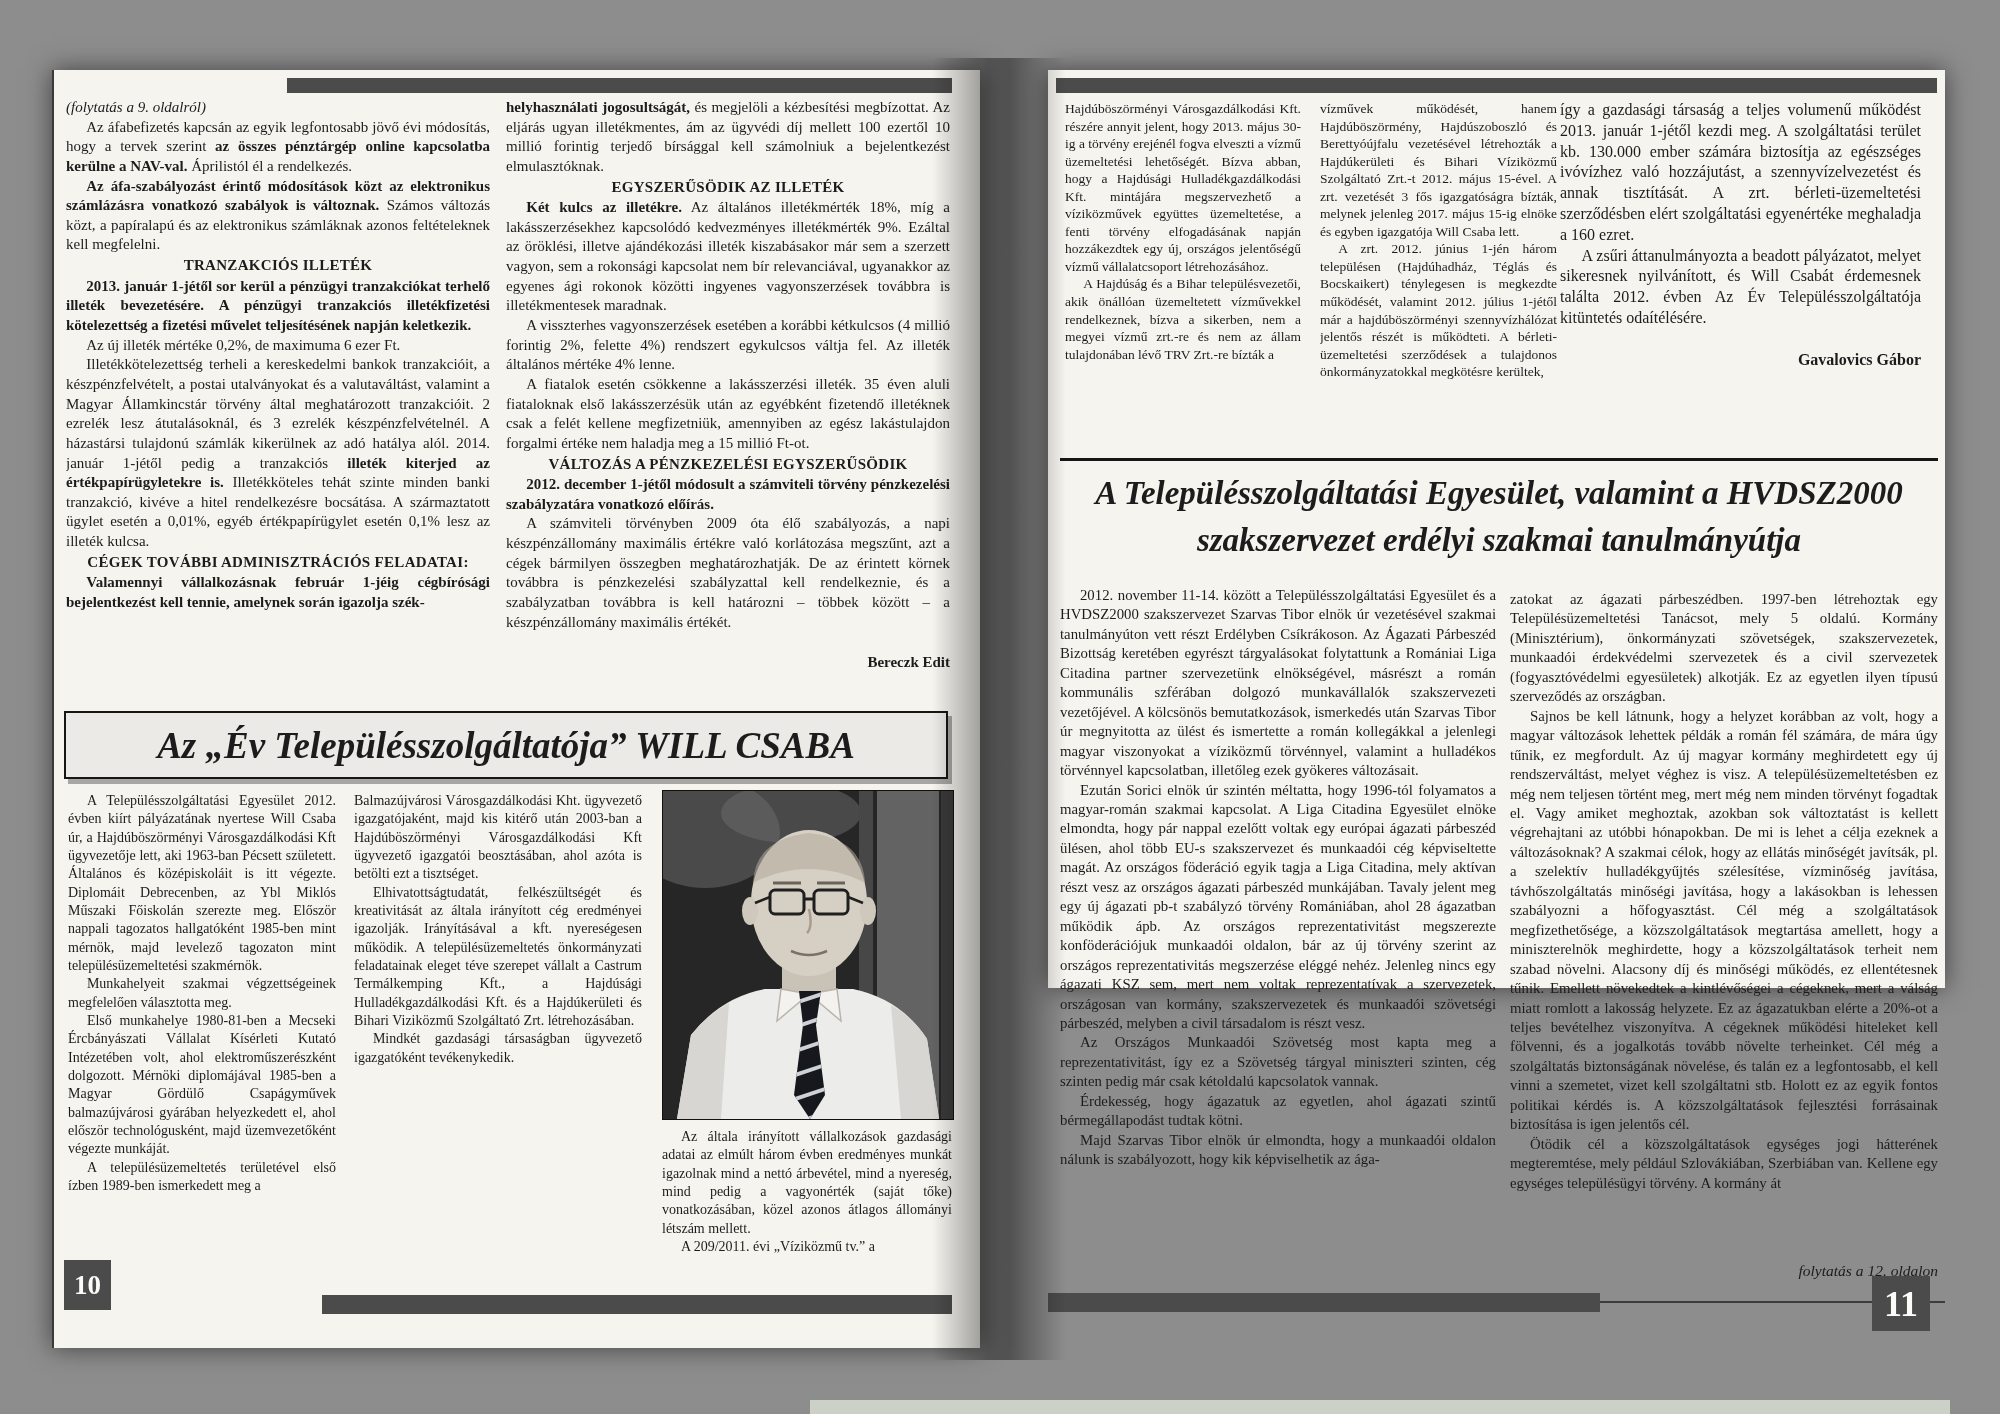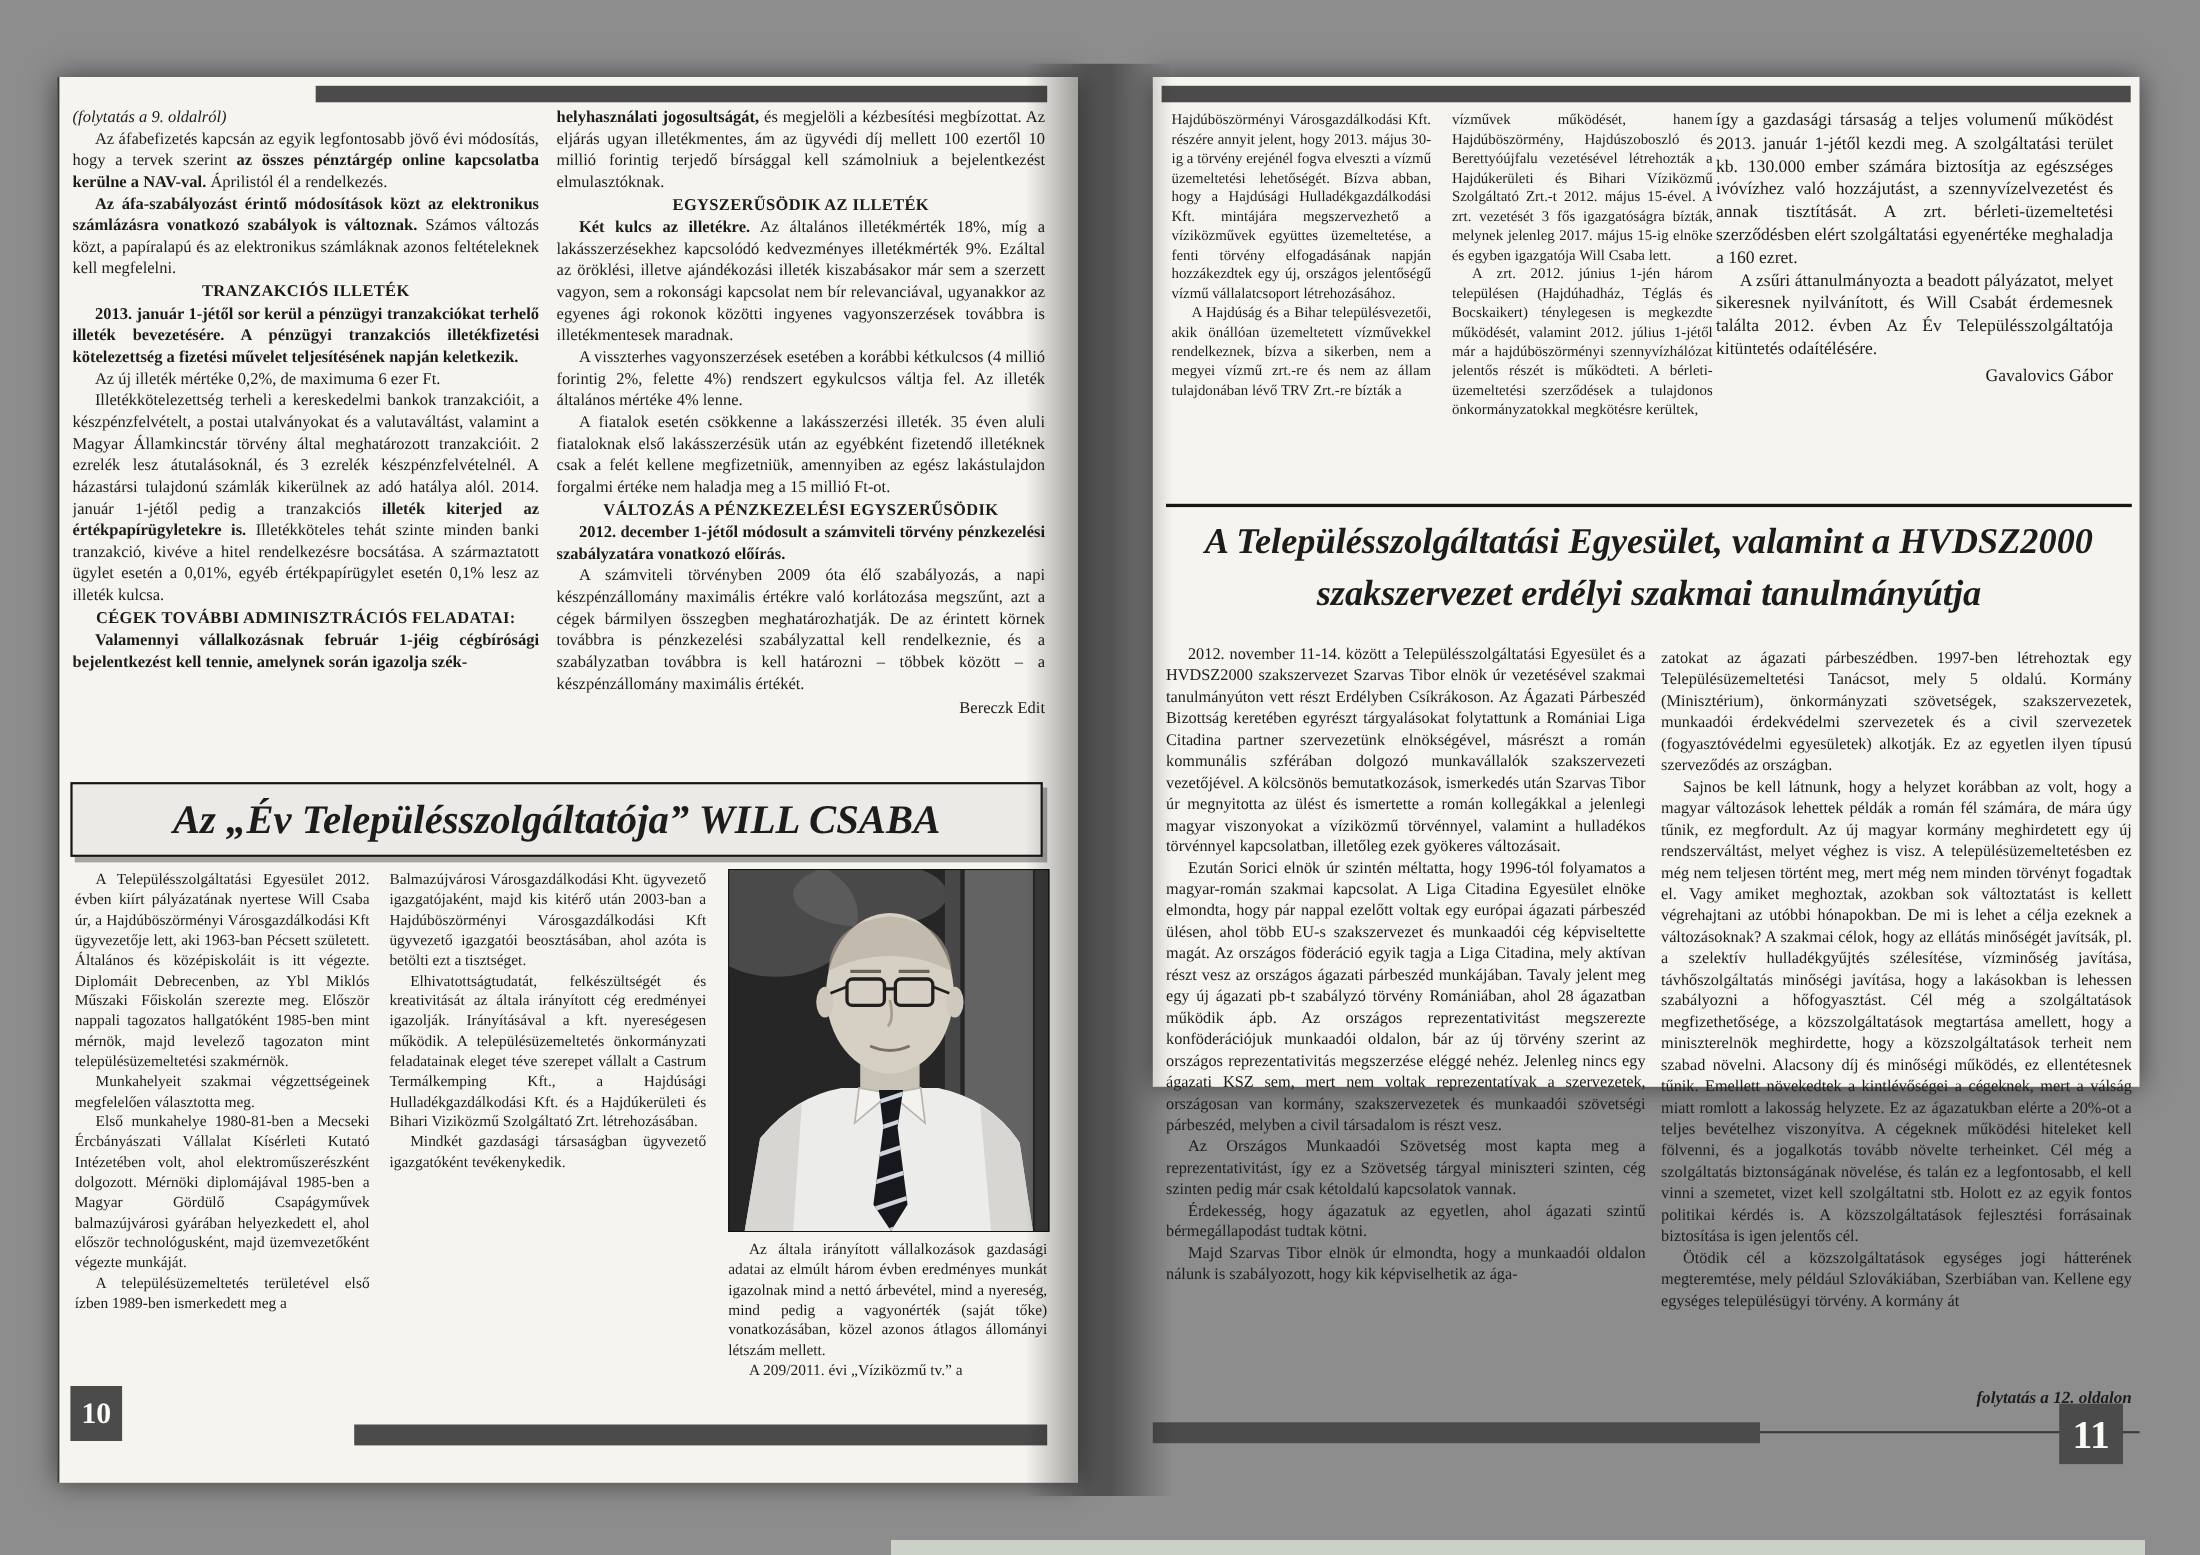--- a/index.html
+++ b/index.html
@@ -14,23 +14,23 @@
   }
   .page{position:absolute;background:var(--paper);box-shadow:0 0 24px rgba(0,0,0,.55);}
   #left-page{left:52px;top:70px;width:905px;height:1278px;border-left:2px solid #3a3a3a;padding-left:21px;}
   #right-page{left:1048px;top:70px;width:897px;height:918px;}
   .bar{position:absolute;background:var(--bar);}
   .col{position:absolute;overflow:hidden;text-align:justify;}
   .blk{margin:0;}
   .p{text-indent:1.35em;}
   .noindent{text-indent:0;}
   .h{text-align:center;font-weight:700;text-indent:0;margin:1px 0;letter-spacing:.3px;}
-  .sig{text-align:right;font-weight:400;text-indent:0;margin-top:3px;}
+  .sig{text-align:right;font-weight:700;text-indent:0;margin-top:21px;}
   .cont{font-style:italic;text-indent:0;}
-  .contright{font-style:italic;text-align:right;text-indent:0;font-weight:bold;}
+  .contright{font-style:italic;text-align:right;text-indent:0;}
   
   #lp-topbar{left:233px;top:8px;width:665px;height:15px;}
   #lp-col1{left:12px;top:28px;width:424px;height:616px;font-size:15px;line-height:1.31;}
   #lp-col2{left:452px;top:28px;width:444px;height:616px;font-size:15px;line-height:1.31;}
   #headline-box{
     position:absolute;left:10px;top:641px;width:880px;height:64px;
     background:var(--boxbg);border:2px solid #161616;box-shadow:4px 5px 0 rgba(20,20,20,.35);
     display:flex;align-items:center;justify-content:center;
     font-size:37px;font-weight:700;font-style:italic;white-space:nowrap;
   }

